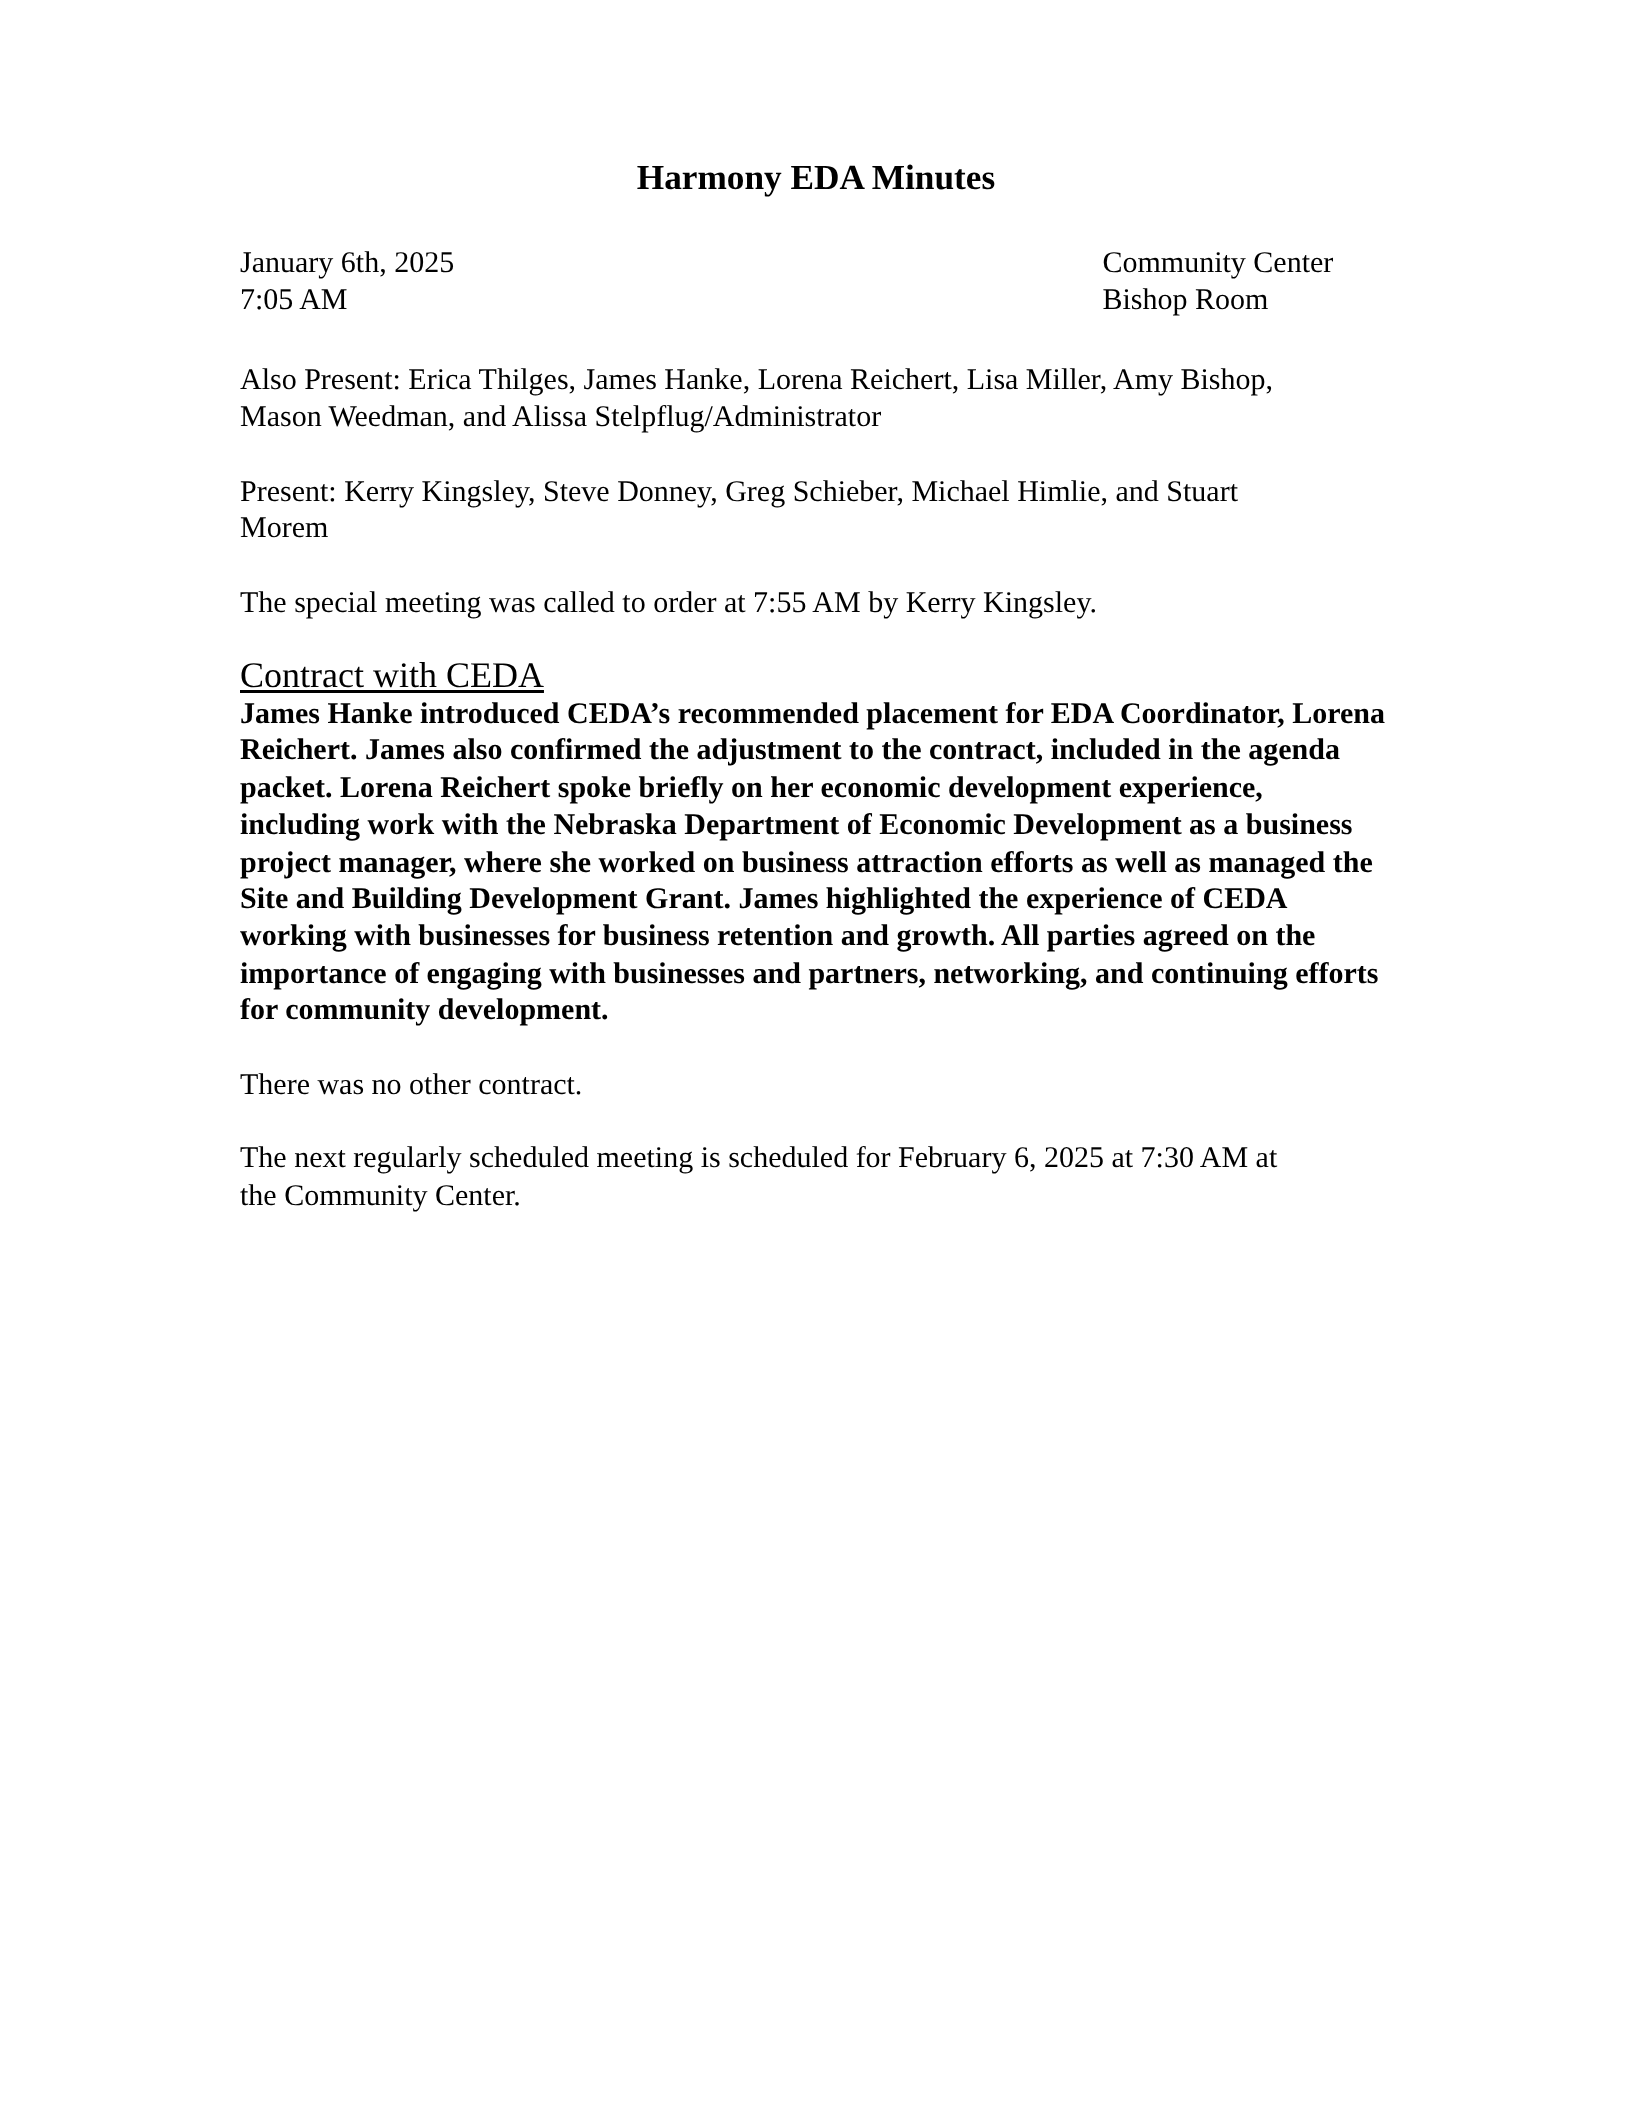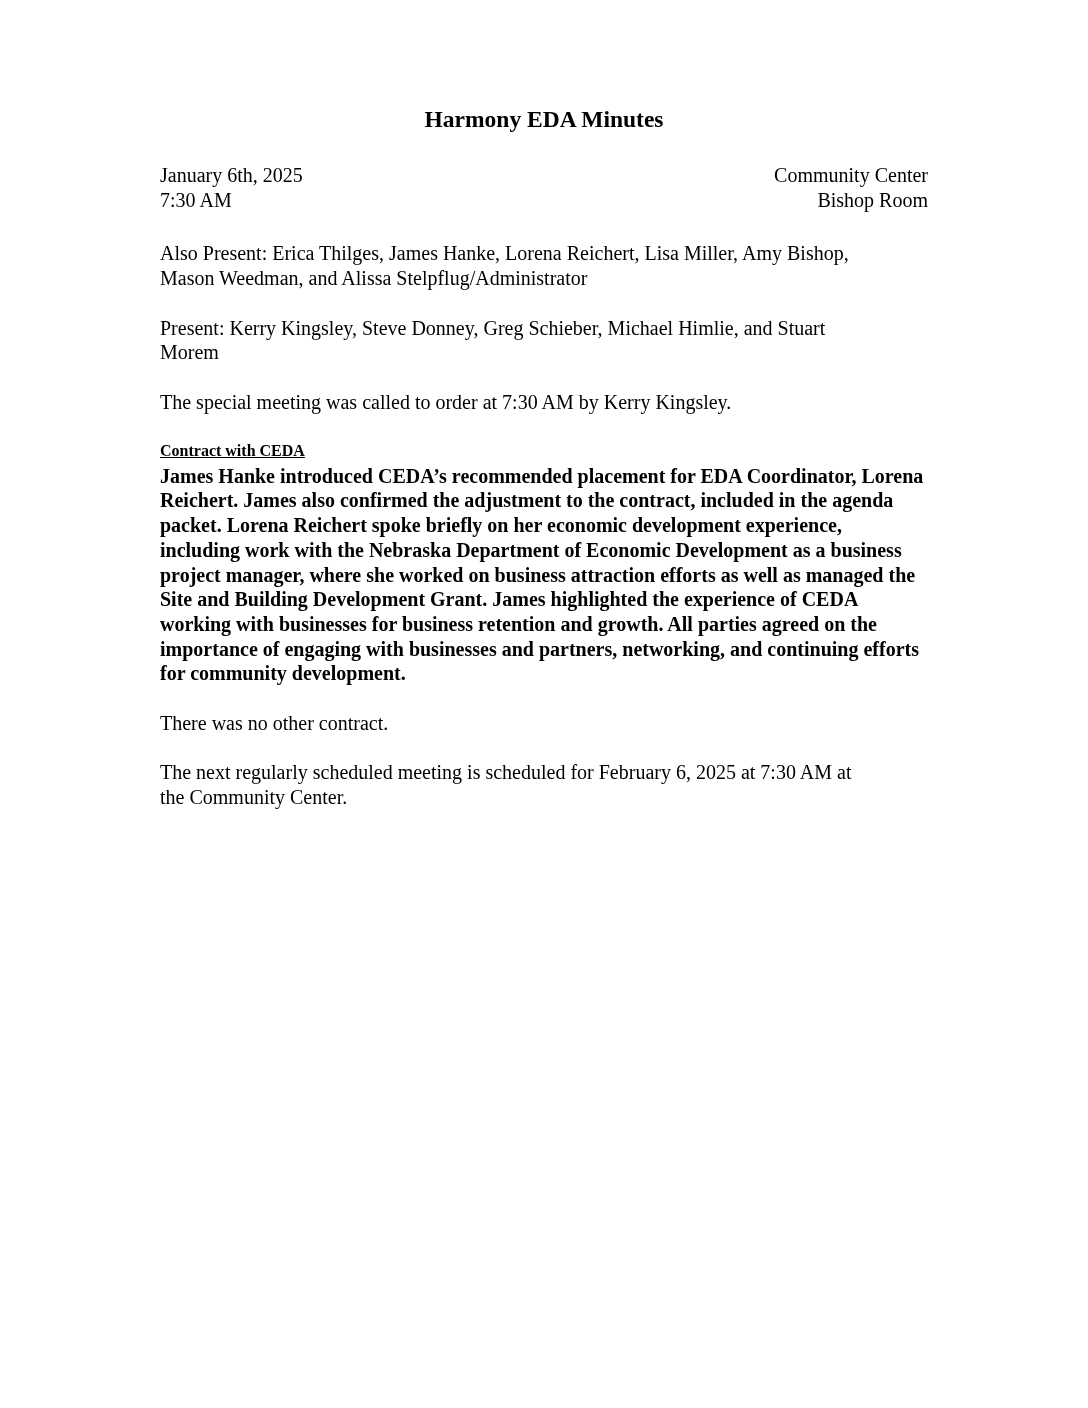--- a/index.html
+++ b/index.html
@@ -33,59 +33,58 @@
     margin: 0 0 29px 0;
     gap: 13px;
   }
   .meta-col {
     font-size: 20px;
     line-height: 24.7px;
     white-space: pre-line;
   }
   .meta-col.right {
     width: 193px;
-    text-align: right;
   }
   .para {
     font-size: 20px;
     line-height: 24.7px;
     white-space: pre-line;
     margin: 0 0 24.7px 0;
   }
   .section-heading {
-    font-size: 16px;
+    font-size: 24px;
     line-height: 24.7px;
-    font-weight: bold;
+    font-weight: normal;
     text-decoration: underline;
     margin: 0;
   }
   .section-body {
     margin-top: 0;
     font-weight: bold;
   }
 </style>
 </head>
 <body>
 
 <div class="page">
 
   <h1 class="doc-title">Harmony EDA Minutes</h1>
 
   <div class="meta-row">
-    <div class="meta-col left"><span>January 6th, 2025</span><br><span>7:30 AM</span></div>
+    <div class="meta-col left"><span>January 6th, 2025</span><br><span>7:05 AM</span></div>
     <div class="meta-col right"><span>Community Center</span><br><span>Bishop Room</span></div>
   </div>
 
   <p class="para">Also Present: Erica Thilges, James Hanke, Lorena Reichert, Lisa Miller, Amy Bishop,
 Mason Weedman, and Alissa Stelpflug/Administrator</p>
 
   <p class="para">Present: Kerry Kingsley, Steve Donney, Greg Schieber, Michael Himlie, and Stuart
 Morem</p>
 
-  <p class="para">The special meeting was called to order at 7:30 AM by Kerry Kingsley.</p>
+  <p class="para">The special meeting was called to order at 7:55 AM by Kerry Kingsley.</p>
 
   <div>
     <h2 class="section-heading">Contract with CEDA</h2>
     <p class="para section-body">James Hanke introduced CEDA’s recommended placement for EDA Coordinator, Lorena
 Reichert. James also confirmed the adjustment to the contract, included in the agenda
 packet. Lorena Reichert spoke briefly on her economic development experience,
 including work with the Nebraska Department of Economic Development as a business
 project manager, where she worked on business attraction efforts as well as managed the
 Site and Building Development Grant. James highlighted the experience of CEDA
 working with businesses for business retention and growth. All parties agreed on the

